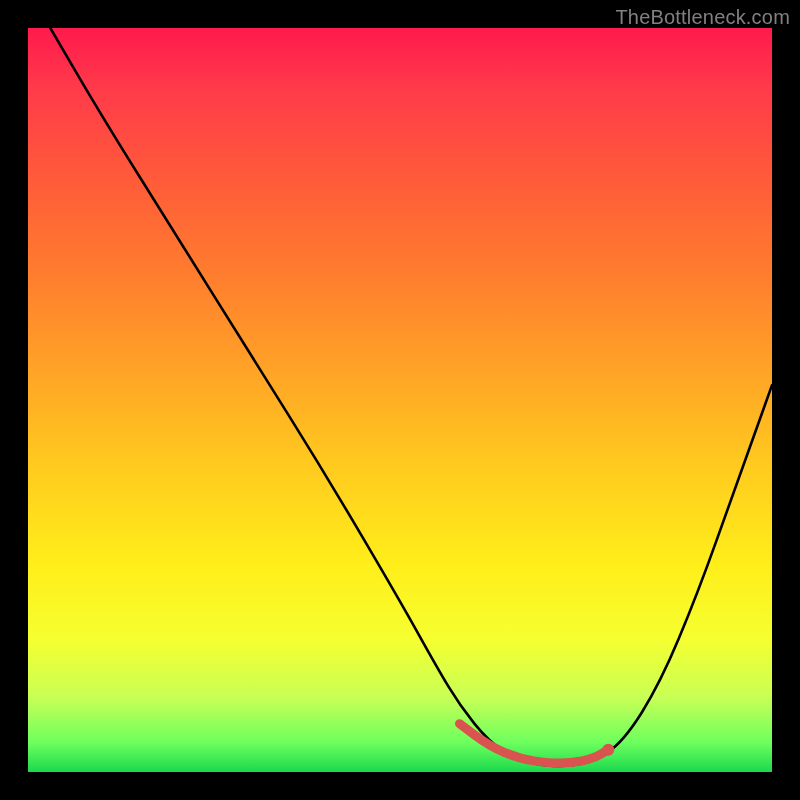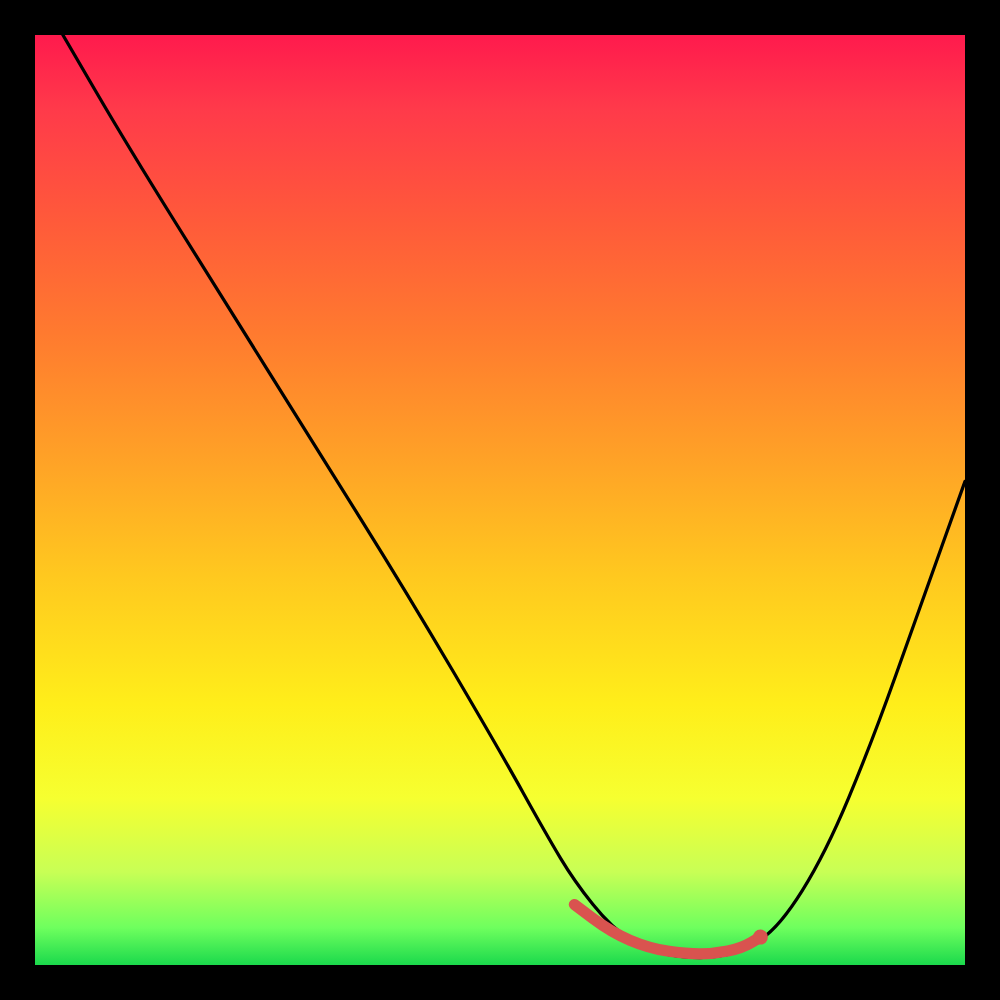--- a/index.html
+++ b/index.html
@@ -55,20 +55,21 @@
     width: 100%;
     height: 100%;
     z-index: 2;
   }
 </style>
 </head>
 <body>
 
 <div class="frame">
 
+  <div class="watermark">TheBottleneck.com</div>
 
   <div class="plot-area">
     <svg class="curve" viewBox="0 0 744 744" preserveAspectRatio="none">
       <path id="main-curve" fill="none" stroke="#000000" stroke-width="2.6" stroke-linecap="round" stroke-linejoin="round" d="M 22.32 0 Q 22.32 0 48.36 44.639999999999986 Q 74.4 89.27999999999997 111.60000000000001 148.8 Q 148.8 208.32000000000005 186 267.84000000000003 Q 223.2 327.35999999999996 260.4 386.88 Q 297.6 446.4 334.8 509.64 Q 372 572.88 390.6 606.36 Q 409.20000000000005 639.84 420.36 658.44 Q 431.52 677.04 446.4 695.64 Q 461.28 714.24 476.15999999999997 723.54 Q 491.04 732.84 505.91999999999996 735.444 Q 520.8 738.048 531.96 738.048 Q 543.12 738.048 554.28 735.444 Q 565.44 732.84 580.32 723.54 Q 595.2 714.24 613.8 684.48 Q 632.4 654.72 651 610.08 Q 669.6 565.44 688.2 513.36 Q 706.8 461.28 725.4 409.2 T 744 357.12"></path>
       <path id="highlight-curve" fill="none" stroke="#d9534f" stroke-width="9" stroke-linecap="round" stroke-linejoin="round" d="M 431.52 695.64 Q 431.52 695.64 446.4 706.8 Q 461.28 717.96 476.15999999999997 724.284 Q 491.04 730.608 505.91999999999996 732.8399999999999 Q 520.8 735.072 531.96 735.072 Q 543.12 735.072 554.28 732.8399999999999 Q 565.44 730.608 572.8800000000001 726.144 T 580.32 721.68"></path>
       <circle id="highlight-dot" r="6" fill="#d9534f" cx="580.32" cy="721.68"></circle>
     </svg>
   </div>
 
 </div>

